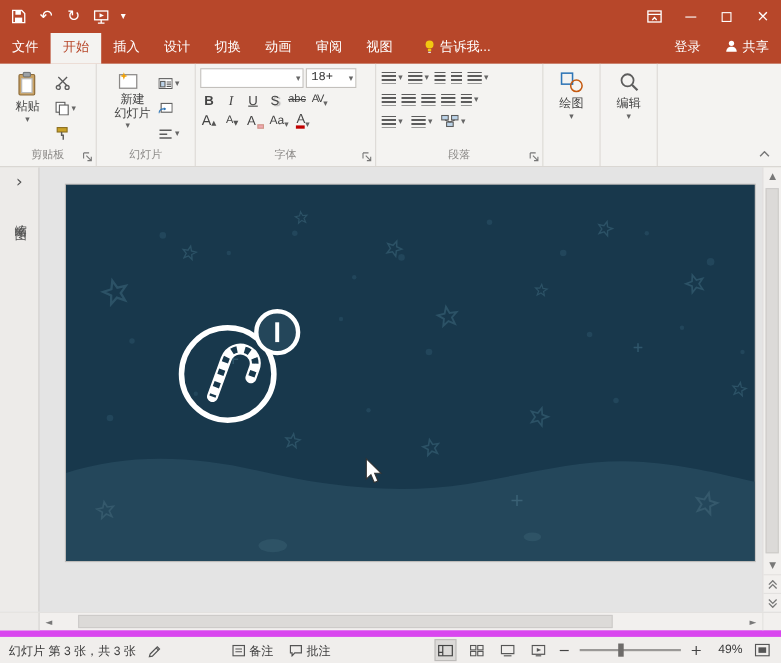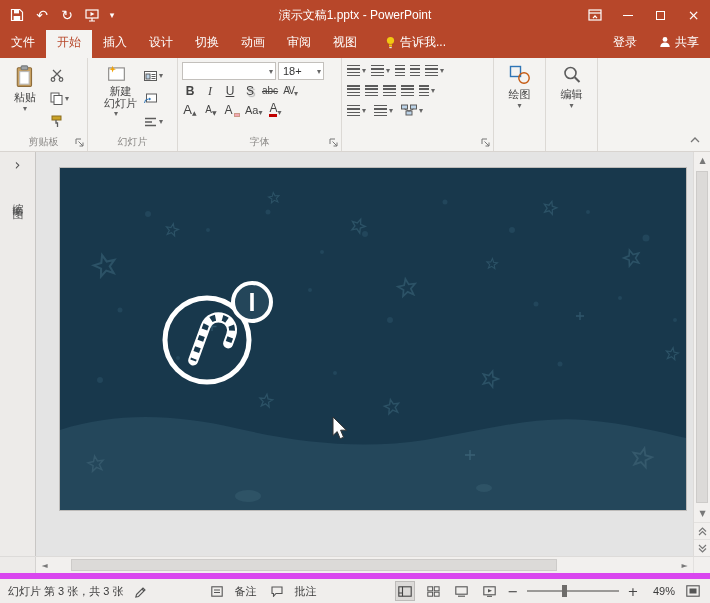--- a/index.html
+++ b/index.html
@@ -31,21 +31,21 @@
   .glabel{height:16px;text-align:center;font-size:10px;color:#8A8886;line-height:14px;}
   .launcher{position:absolute;right:2px;bottom:3px;width:11px;height:11px;display:block;}
   .bigbtn{display:flex;flex-direction:column;align-items:center;padding-top:3px;}
   .blabel{font-size:11px;color:#444;margin-top:3px;line-height:13px;text-align:center;white-space:nowrap;}
   .dd{font-size:8px;color:#666;line-height:9px;}
   .minicol{display:flex;flex-direction:column;padding-top:6px;gap:8px;}
   .mbtn{height:15px;display:flex;align-items:center;gap:2px;color:#5c5c5c;}
   .fcol{display:flex;flex-direction:column;gap:3px;padding-top:1px;}
   .frow{display:flex;align-items:center;gap:2px;}
   .combo{height:18px;background:#fff;border:1px solid #C3C0BC;display:flex;align-items:center;padding:0 2px 0 4px;}
-  .cval{flex:1;font-size:11px;color:#333;}
+  .cval{flex:1;font-size:11px;color:#333;font-family:Liberation Mono, monospace;}
   .carr{font-size:8px;color:#666;}
   .fbtn{min-width:16px;height:16px;display:flex;align-items:flex-end;justify-content:center;font-size:12px;color:#444;line-height:14px;padding-bottom:1px;}
   .fbtn.b{font-weight:bold;}
   .fbtn.i{font-style:italic;font-family:"Liberation Serif",serif;}
   .fbtn.u{text-decoration:underline;}
   .fbtn.sh{text-shadow:1.5px 1.5px 1px #aaa;}
   .fbtn.st{text-decoration:line-through;font-size:10px;text-align:right;}
   .fbtn.sp{font-size:10px;letter-spacing:-1px;}
   .fbtn .colorA{border-bottom:3px solid #C00000;line-height:11px;}
   .fbtn .eraser{display:inline-block;width:6px;height:4px;background:#F2A7B3;border:1px solid #c98;margin-left:1px;}
@@ -72,21 +72,21 @@
   .hscroll{height:17px;background:#F2F0EE;border-top:1px solid #DDDBD9;display:flex;align-items:stretch;}
   .hs-left-pad{width:36px;background:#EDEBE9;border-right:1px solid #D5D3D1;}
   .htrack{flex:1;position:relative;}
   .hthumb{position:absolute;top:2px;bottom:2px;left:18px;width:78%;background:#DCDAD8;border:1px solid #CDCBC9;}
   .hs-corner{width:17px;border-left:1px solid #E3E1DF;}
 
   
   .statusbar{height:30px;background:#F0EEEC;border-top:6px solid #d946ef;display:flex;align-items:center;font-size:11px;color:#3b3b3b;}
   .sb-text{margin-left:8px;white-space:nowrap;}
   .sb-icon{margin-left:10px;display:flex;align-items:center;}
-  .sb-item{display:flex;align-items:center;gap:12px;white-space:nowrap;}
+  .sb-item{display:flex;align-items:center;gap:4px;white-space:nowrap;}
   .sb-item.notes{margin-left:64px;}
   .sb-item.comments{margin-left:14px;}
   .sb-right{margin-left:auto;display:flex;align-items:center;gap:8px;padding-right:7px;}
   .viewbtn{width:20px;height:20px;display:flex;align-items:center;justify-content:center;}
   .viewbtn.active{background:#DCDAD8;border:1px solid #BDBBB9;}
   .zoomout,.zoomin{font-size:13px;color:#444;width:12px;text-align:center;}
   .zslider{width:92px;height:14px;position:relative;}
   .ztrack{position:absolute;left:0;right:0;top:6px;height:2px;background:#9b9997;}
   .zthumb{position:absolute;left:38%;top:1px;width:5px;height:12px;background:#6e6c6a;}
   .zoomlevel{min-width:28px;text-align:right;}
@@ -107,21 +107,20 @@
     <span class="qbtn g">↻</span>
     <span class="qbtn">
       <svg width="14" height="13" viewBox="0 0 14 13">
           <rect x="1" y="1" width="12" height="8" fill="none" stroke="#fff" stroke-width="1.2"></rect>
           <polygon points="5.5,3 9.5,5 5.5,7" fill="#fff"></polygon>
           <path d="M4,12 h6 M7,9 v3" stroke="#fff" stroke-width="1.2"></path>
         </svg>
     </span>
     <span class="qbtn narrow g">▾</span>
   </div>
-  <div class="wintitle">演示文稿1.pptx - PowerPoint</div>
   <div class="winbtns">
     <span class="wbtn">
       <svg width="14" height="12" viewBox="0 0 14 12">
           <rect x="1" y="1" width="12" height="10" fill="none" stroke="#fff" stroke-width="1.2"></rect>
           <path d="M1,4 h12" stroke="#fff" stroke-width="1.2"></path>
           <path d="M5,9.2 L7,7 L9,9.2" fill="none" stroke="#fff" stroke-width="1.2"></path>
         </svg>
     </span>
     <span class="wbtn">
         <span class="minline"></span>
@@ -373,20 +372,21 @@
                 <rect x="0.5" y="1" width="6" height="4" fill="#BCD3E8" stroke="#5c5c5c"></rect>
                 <rect x="9.5" y="1" width="6" height="4" fill="#BCD3E8" stroke="#5c5c5c"></rect>
                 <rect x="5" y="7" width="6" height="4" fill="#BCD3E8" stroke="#5c5c5c"></rect>
                 <path d="M3.5,5 L8,7 M12.5,5 L8,7" stroke="#5c5c5c" fill="none"></path>
               </svg>
             <span class="dd g">▾</span>
           </span>
         </div>
       </div>
     </div>
+    <div class="glabel"><span>段落</span></div>
     <span class="launcher">
       <svg width="11" height="11" viewBox="0 0 11 11">
           <path d="M2,2 h5 M2,2 v5" stroke="#777" fill="none"></path>
           <path d="M4.5,4.5 L9,9 M9,5.5 V9 H5.5" stroke="#777" fill="none"></path>
         </svg>
     </span>
   </div>
 
   <div class="rgroup" style="width:52px">
     <div class="gbody" style="justify-content:center;">

